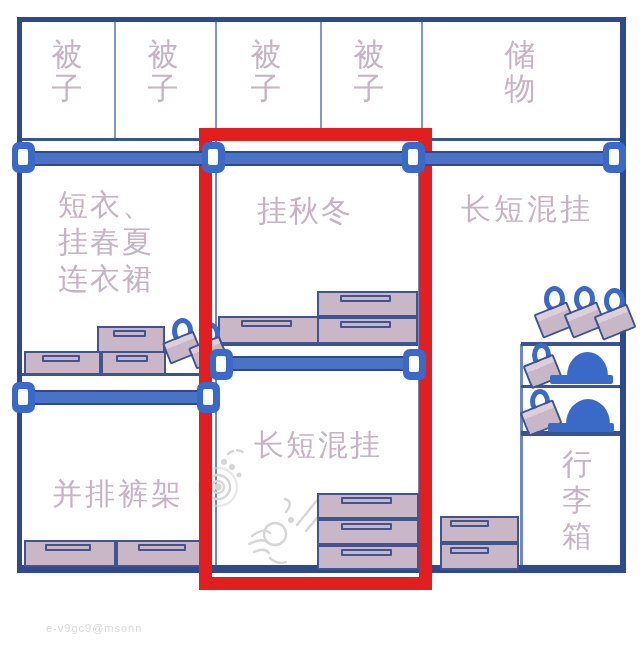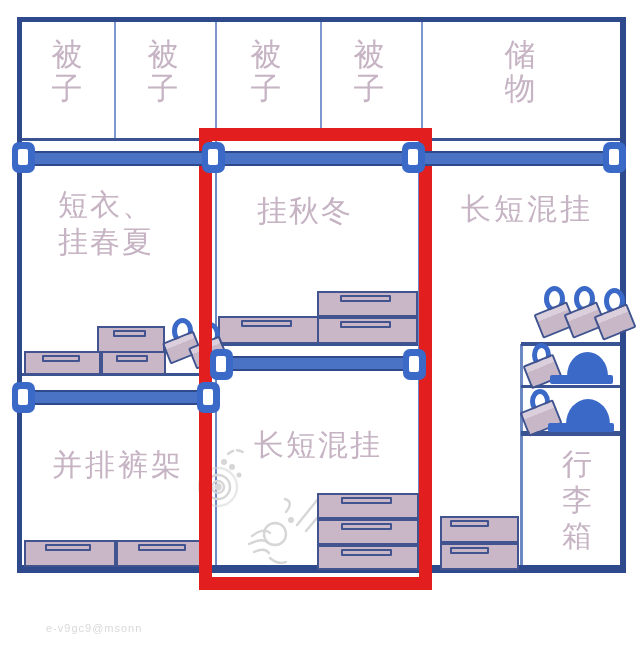--- a/index.html
+++ b/index.html
@@ -87,20 +87,21 @@
   <div class="bracket" style="left:402px;top:142px;">
       <div class="hole"></div>
     </div>
   <div class="bracket" style="left:603px;top:142px;">
       <div class="hole"></div>
     </div>
 
   <div class="lbl" style="left:58px;top:186px;">
     <span class="ln">短衣、</span>
     <span class="ln">挂春夏</span>
+    <span class="ln">连衣裙</span>
   </div>
   <div class="box" style="left:97px;top:326px;width:68px;height:27px;">
       <div class="notch"></div>
     </div>
   <div class="box" style="left:24px;top:351px;width:77px;height:24px;">
       <div class="notch"></div>
     </div>
   <div class="box" style="left:101px;top:351px;width:65px;height:24px;">
       <div class="notch"></div>
     </div>
@@ -109,21 +110,21 @@
   <div class="bag" style="left:165px;top:336px;"></div>
   <div class="bag" style="left:191px;top:341px;"></div>
   <div class="shelf" style="left:22px;top:373px;width:193px;"></div>
   <div class="rod" style="left:24px;top:390px;width:184px;"></div>
   <div class="bracket" style="left:12px;top:382px;">
       <div class="hole"></div>
     </div>
   <div class="bracket" style="left:197px;top:382px;">
       <div class="hole"></div>
     </div>
-  <div class="lbl" style="left:52px;top:446px;letter-spacing:3px;">
+  <div class="lbl" style="left:52px;top:475px;letter-spacing:3px;">
     <span class="ln">并排裤架</span>
   </div>
   <div class="box" style="left:24px;top:540px;width:92px;height:27px;">
       <div class="notch"></div>
     </div>
   <div class="box" style="left:116px;top:540px;width:96px;height:27px;">
       <div class="notch"></div>
     </div>
 
   <div class="lbl" style="left:257px;top:192px;">

